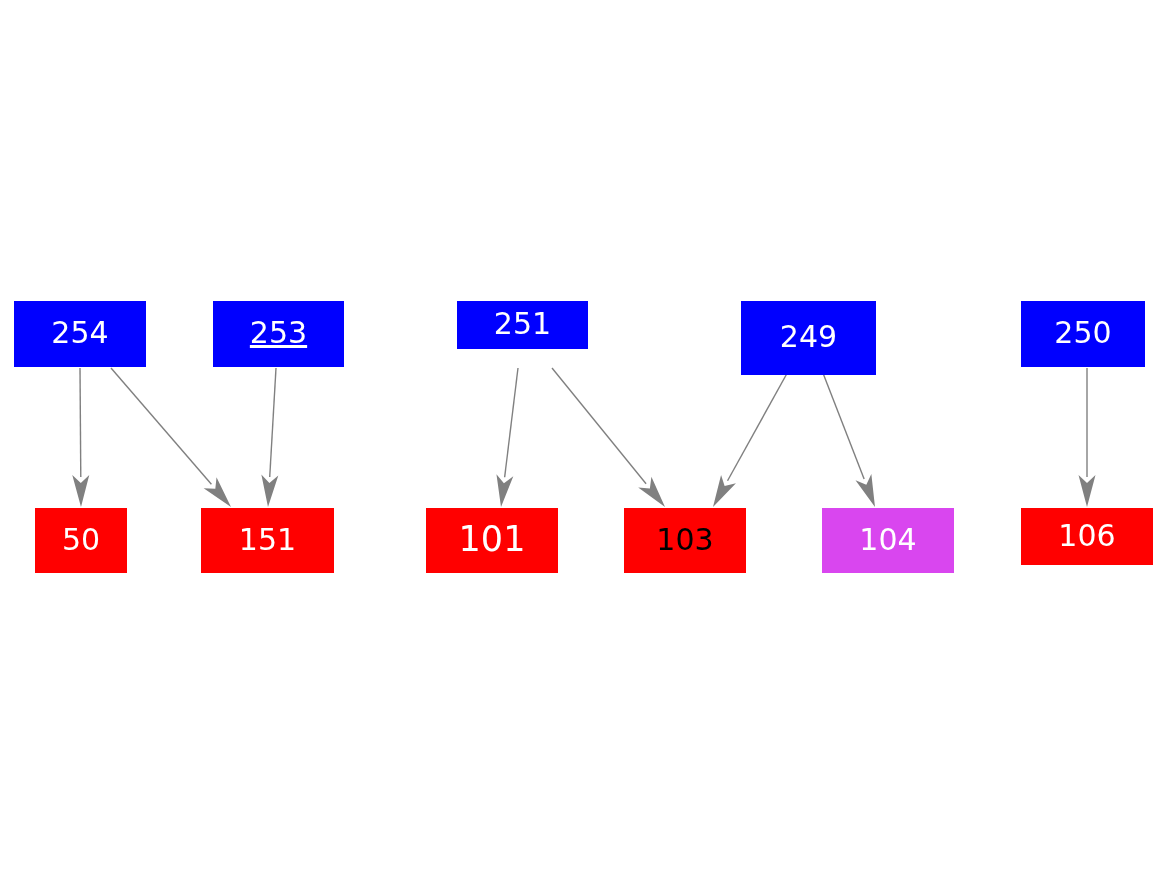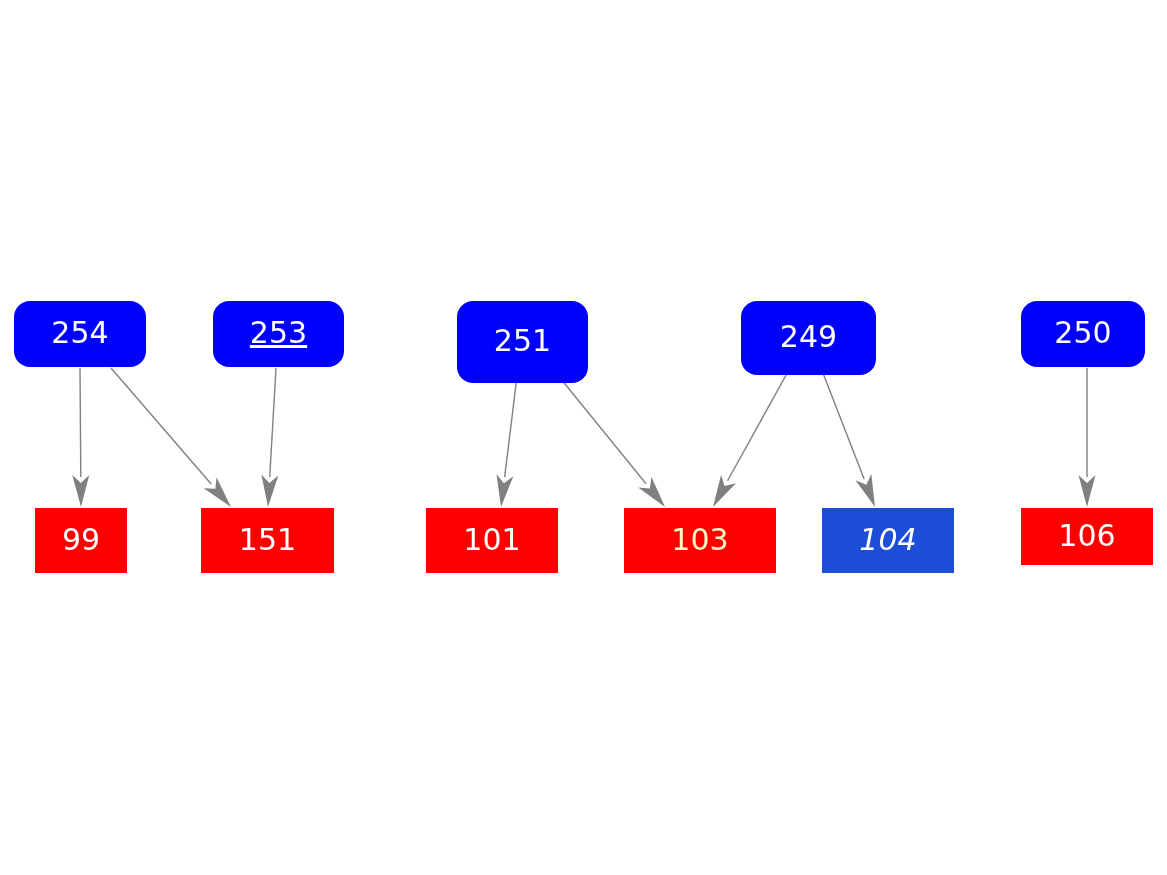--- a/index.html
+++ b/index.html
@@ -39,21 +39,20 @@
     line-height: 1;
     letter-spacing: 0px;
     user-select: none;
   }
   .node-label {
     display: block;
     transform: translateY(-1px);
   }
   .node.blue {
     background: #0000ff;
-    border-radius: 16px;
   }
   .node.red {
     background: #ff0000;
   }
 </style>
 </head>
 <body>
 
 <div id="canvas">
 
@@ -92,42 +91,42 @@
       </g>
     </svg>
 
   <div id="node-layer">
       <div class="node blue" style="left: 14px; top: 301px; width: 132px; height: 66px; background: rgb(0, 0, 255); color: rgb(255, 255, 255); font-size: 30px;">
         <span class="node-label">254</span>
       </div>
       <div class="node blue" style="left: 213px; top: 301px; width: 131px; height: 66px; background: rgb(0, 0, 255); color: rgb(255, 255, 255); font-size: 30px; text-decoration: underline;">
         <span class="node-label">253</span>
       </div>
-      <div class="node blue" style="left: 457px; top: 301px; width: 131px; height: 82px; background: rgb(0, 0, 255); color: rgb(255, 255, 255); font-size: 30px;">
+      <div class="node blue" style="left: 457px; top: 301px; width: 131px; height: 48px; background: rgb(0, 0, 255); color: rgb(255, 255, 255); font-size: 30px;">
         <span class="node-label">251</span>
       </div>
       <div class="node blue" style="left: 741px; top: 301px; width: 135px; height: 74px; background: rgb(0, 0, 255); color: rgb(255, 255, 255); font-size: 30px;">
         <span class="node-label">249</span>
       </div>
       <div class="node blue" style="left: 1021px; top: 301px; width: 124px; height: 66px; background: rgb(0, 0, 255); color: rgb(255, 255, 255); font-size: 30px;">
         <span class="node-label">250</span>
       </div>
       <div class="node red" style="left: 35px; top: 508px; width: 92px; height: 65px; background: rgb(255, 0, 0); color: rgb(255, 255, 255); font-size: 30px;">
-        <span class="node-label">99</span>
+        <span class="node-label">50</span>
       </div>
       <div class="node red" style="left: 201px; top: 508px; width: 133px; height: 65px; background: rgb(255, 0, 0); color: rgb(255, 255, 255); font-size: 30px;">
         <span class="node-label">151</span>
       </div>
-      <div class="node red" style="left: 426px; top: 508px; width: 132px; height: 65px; background: rgb(255, 0, 0); color: rgb(255, 255, 255); font-size: 30px;">
+      <div class="node red" style="left: 426px; top: 508px; width: 132px; height: 65px; background: rgb(255, 0, 0); color: rgb(255, 255, 255); font-size: 35px;">
         <span class="node-label">101</span>
       </div>
-      <div class="node red" style="left: 624px; top: 508px; width: 152px; height: 65px; background: rgb(255, 0, 0); color: #fef9c3; font-size: 30px; text-align: right;">
+      <div class="node red" style="left: 624px; top: 508px; width: 122px; height: 65px; background: rgb(255, 0, 0); color: #000000; font-size: 30px; text-align: right;">
         <span class="node-label">103</span>
       </div>
-      <div class="node red" style="left: 822px; top: 508px; width: 132px; height: 65px; background: #1d4ed8; color: rgb(255, 255, 255); font-size: 30px; font-style: italic;">
+      <div class="node red" style="left: 822px; top: 508px; width: 132px; height: 65px; background: #d946ef; color: rgb(255, 255, 255); font-size: 30px;">
         <span class="node-label">104</span>
       </div>
       <div class="node red" style="left: 1021px; top: 508px; width: 132px; height: 57px; background: rgb(255, 0, 0); color: rgb(255, 255, 255); font-size: 30px;">
         <span class="node-label">106</span>
       </div>
     </div>
 
 </div>
 
 </body></html>

